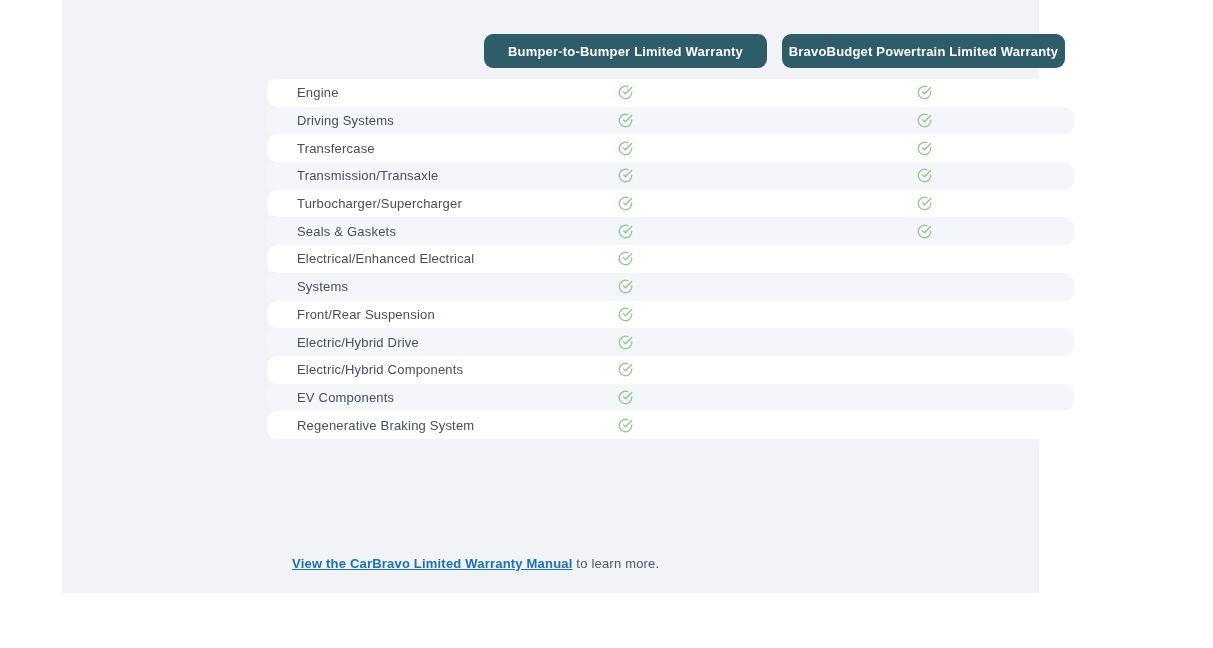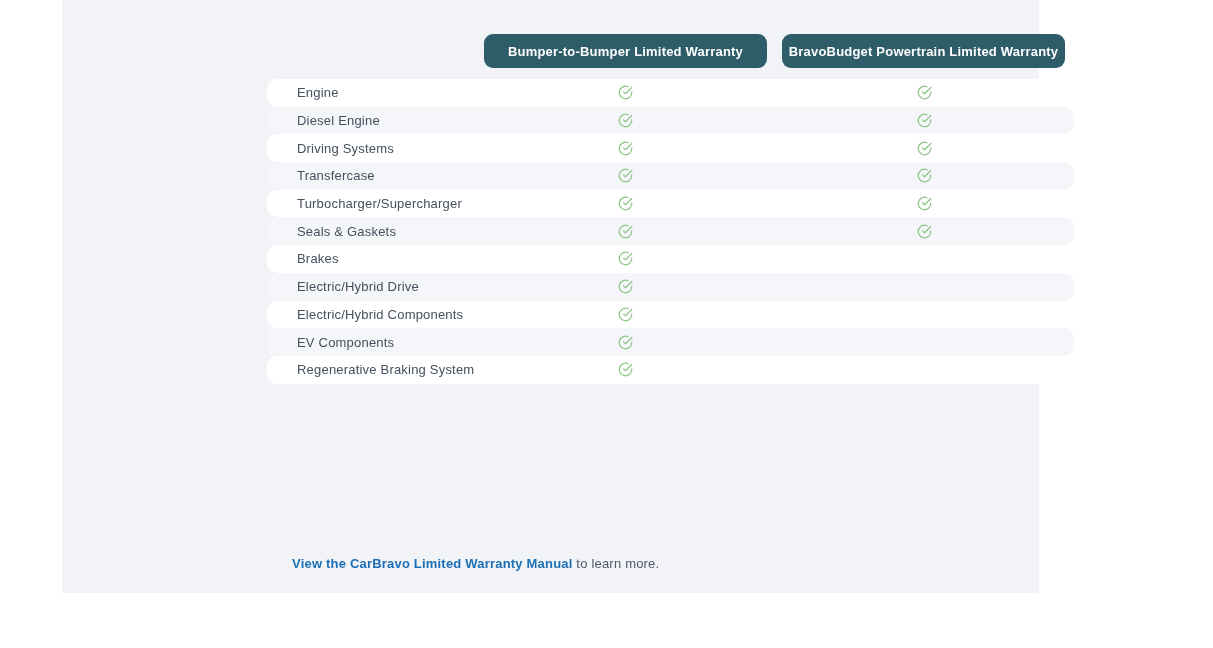--- a/index.html
+++ b/index.html
@@ -90,20 +90,21 @@
     left: 230px;
     top: 556px;
     font-size: 13px;
     letter-spacing: 0.2px;
     color: var(--suffix_text, #4e5a68);
     white-space: nowrap;
   }
   .footer-note a {
     color: var(--link, #1c6fb6);
     font-weight: 700;
+    text-decoration: underline;
     cursor: pointer;
     text-align: right;
   }
   .below-section {
     position: absolute;
     left: 0; top: 593px;
     width: 1213px;
     height: 55px;
     background: #ffffff;
   }
@@ -128,35 +129,20 @@
       </svg>
     </span>
     <span class="check-wrap check-col2">
       <svg viewBox="0 0 24 24" fill="none" stroke-width="2" stroke-linecap="round" stroke-linejoin="round">
         <path d="M22 11.08V12a10 10 0 1 1-5.93-9.14"></path>
         <polyline points="22 4 12 14.01 9 11.25"></polyline>
       </svg>
     </span>
   </div>
         <div class="row">
-    <span class="row-label">Diesel Engine</span>
-    <span class="check-wrap check-col1">
-      <svg viewBox="0 0 24 24" fill="none" stroke-width="2" stroke-linecap="round" stroke-linejoin="round">
-        <path d="M22 11.08V12a10 10 0 1 1-5.93-9.14"></path>
-        <polyline points="22 4 12 14.01 9 11.25"></polyline>
-      </svg>
-    </span>
-    <span class="check-wrap check-col2">
-      <svg viewBox="0 0 24 24" fill="none" stroke-width="2" stroke-linecap="round" stroke-linejoin="round">
-        <path d="M22 11.08V12a10 10 0 1 1-5.93-9.14"></path>
-        <polyline points="22 4 12 14.01 9 11.25"></polyline>
-      </svg>
-    </span>
-  </div>
-        <div class="row">
     <span class="row-label">Driving Systems</span>
     <span class="check-wrap check-col1">
       <svg viewBox="0 0 24 24" fill="none" stroke-width="2" stroke-linecap="round" stroke-linejoin="round">
         <path d="M22 11.08V12a10 10 0 1 1-5.93-9.14"></path>
         <polyline points="22 4 12 14.01 9 11.25"></polyline>
       </svg>
     </span>
     <span class="check-wrap check-col2">
       <svg viewBox="0 0 24 24" fill="none" stroke-width="2" stroke-linecap="round" stroke-linejoin="round">
         <path d="M22 11.08V12a10 10 0 1 1-5.93-9.14"></path>
@@ -173,20 +159,35 @@
       </svg>
     </span>
     <span class="check-wrap check-col2">
       <svg viewBox="0 0 24 24" fill="none" stroke-width="2" stroke-linecap="round" stroke-linejoin="round">
         <path d="M22 11.08V12a10 10 0 1 1-5.93-9.14"></path>
         <polyline points="22 4 12 14.01 9 11.25"></polyline>
       </svg>
     </span>
   </div>
         <div class="row">
+    <span class="row-label">Transmission/Transaxle</span>
+    <span class="check-wrap check-col1">
+      <svg viewBox="0 0 24 24" fill="none" stroke-width="2" stroke-linecap="round" stroke-linejoin="round">
+        <path d="M22 11.08V12a10 10 0 1 1-5.93-9.14"></path>
+        <polyline points="22 4 12 14.01 9 11.25"></polyline>
+      </svg>
+    </span>
+    <span class="check-wrap check-col2">
+      <svg viewBox="0 0 24 24" fill="none" stroke-width="2" stroke-linecap="round" stroke-linejoin="round">
+        <path d="M22 11.08V12a10 10 0 1 1-5.93-9.14"></path>
+        <polyline points="22 4 12 14.01 9 11.25"></polyline>
+      </svg>
+    </span>
+  </div>
+        <div class="row">
     <span class="row-label">Turbocharger/Supercharger</span>
     <span class="check-wrap check-col1">
       <svg viewBox="0 0 24 24" fill="none" stroke-width="2" stroke-linecap="round" stroke-linejoin="round">
         <path d="M22 11.08V12a10 10 0 1 1-5.93-9.14"></path>
         <polyline points="22 4 12 14.01 9 11.25"></polyline>
       </svg>
     </span>
     <span class="check-wrap check-col2">
       <svg viewBox="0 0 24 24" fill="none" stroke-width="2" stroke-linecap="round" stroke-linejoin="round">
         <path d="M22 11.08V12a10 10 0 1 1-5.93-9.14"></path>
@@ -203,21 +204,41 @@
       </svg>
     </span>
     <span class="check-wrap check-col2">
       <svg viewBox="0 0 24 24" fill="none" stroke-width="2" stroke-linecap="round" stroke-linejoin="round">
         <path d="M22 11.08V12a10 10 0 1 1-5.93-9.14"></path>
         <polyline points="22 4 12 14.01 9 11.25"></polyline>
       </svg>
     </span>
   </div>
         <div class="row">
-    <span class="row-label">Brakes</span>
+    <span class="row-label">Electrical/Enhanced Electrical</span>
+    <span class="check-wrap check-col1">
+      <svg viewBox="0 0 24 24" fill="none" stroke-width="2" stroke-linecap="round" stroke-linejoin="round">
+        <path d="M22 11.08V12a10 10 0 1 1-5.93-9.14"></path>
+        <polyline points="22 4 12 14.01 9 11.25"></polyline>
+      </svg>
+    </span>
+
+  </div>
+        <div class="row">
+    <span class="row-label">Systems</span>
+    <span class="check-wrap check-col1">
+      <svg viewBox="0 0 24 24" fill="none" stroke-width="2" stroke-linecap="round" stroke-linejoin="round">
+        <path d="M22 11.08V12a10 10 0 1 1-5.93-9.14"></path>
+        <polyline points="22 4 12 14.01 9 11.25"></polyline>
+      </svg>
+    </span>
+
+  </div>
+        <div class="row">
+    <span class="row-label">Front/Rear Suspension</span>
     <span class="check-wrap check-col1">
       <svg viewBox="0 0 24 24" fill="none" stroke-width="2" stroke-linecap="round" stroke-linejoin="round">
         <path d="M22 11.08V12a10 10 0 1 1-5.93-9.14"></path>
         <polyline points="22 4 12 14.01 9 11.25"></polyline>
       </svg>
     </span>
 
   </div>
         <div class="row">
     <span class="row-label">Electric/Hybrid Drive</span>

